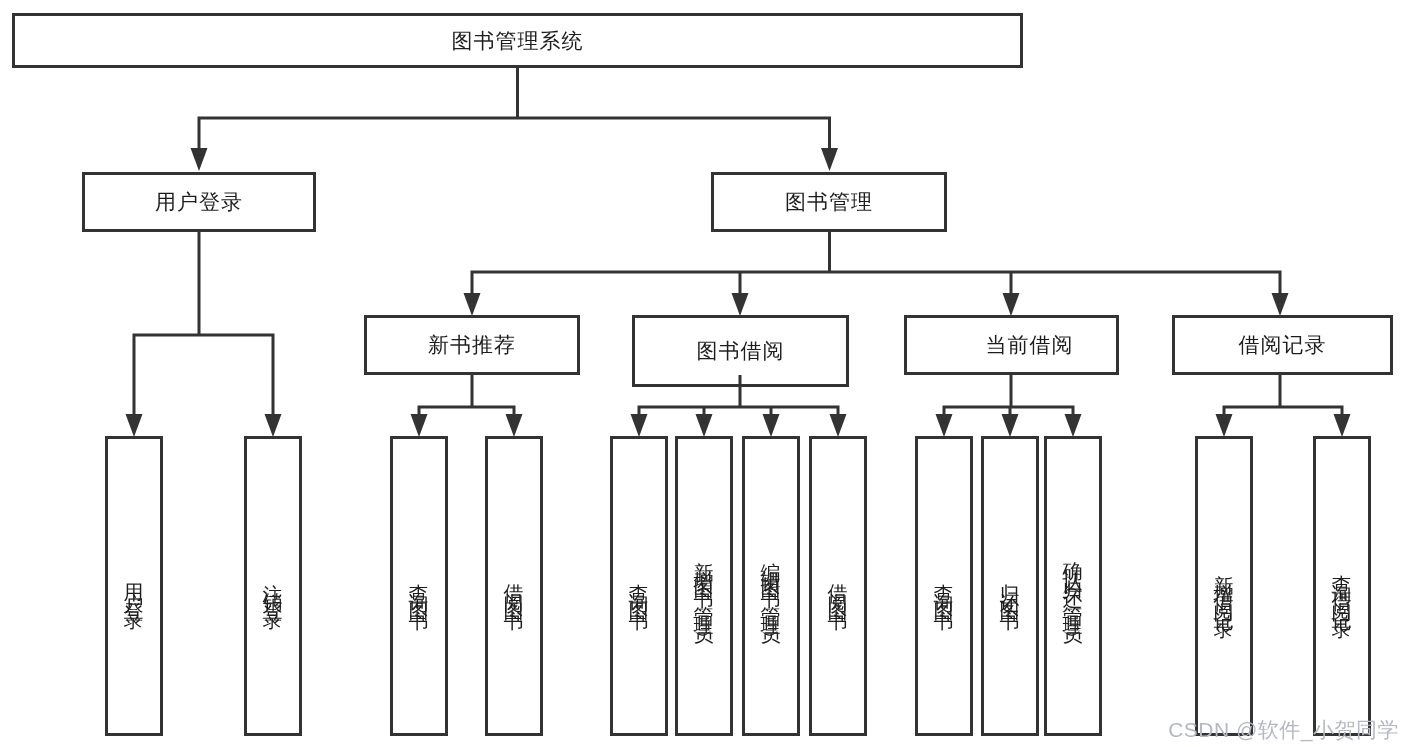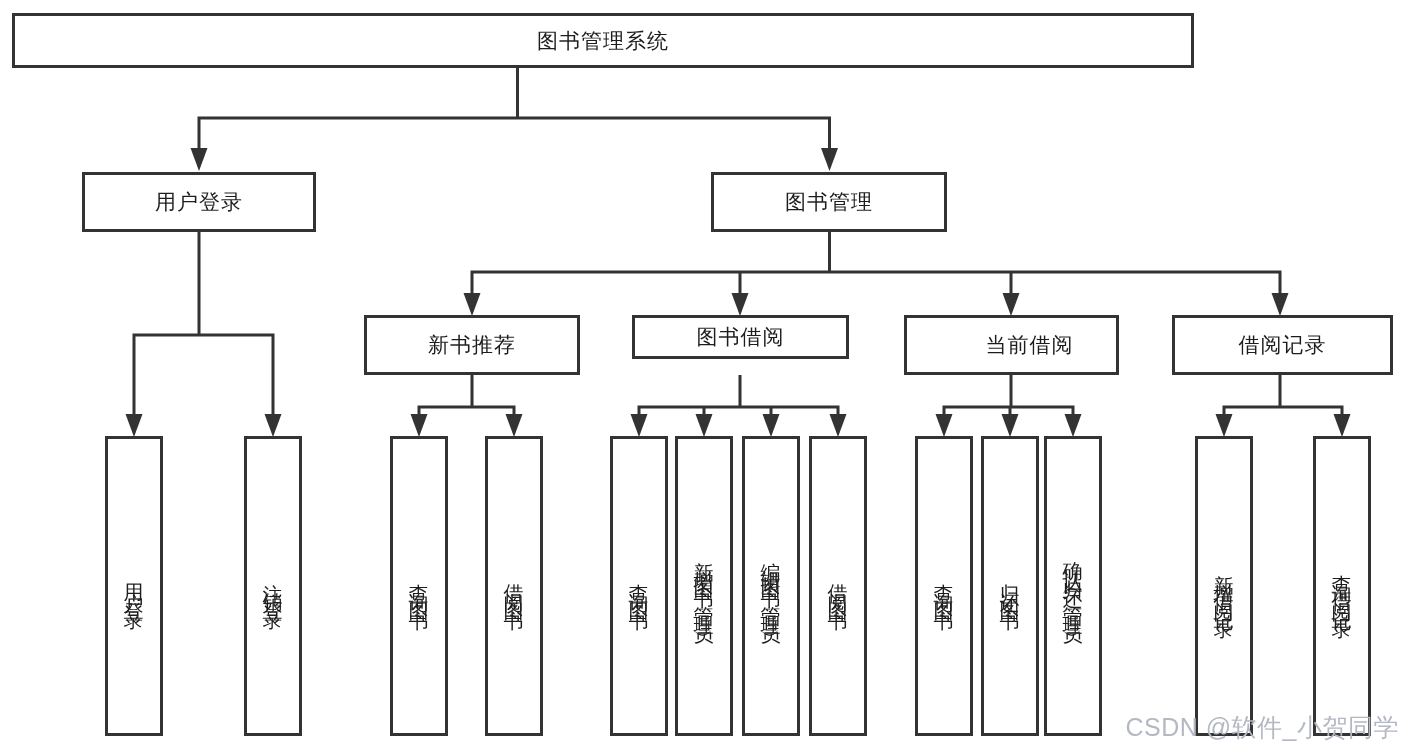--- a/index.html
+++ b/index.html
@@ -22,35 +22,35 @@
   }
   .vtext {
     writing-mode:vertical-rl; text-orientation:mixed;
     font-size:20px; line-height:1; letter-spacing:9px; white-space:nowrap;
   }
   svg.wires { position:absolute; left:0; top:0; pointer-events:none; }
   .wires path { stroke:var(--line); stroke-width:3; fill:none; }
   .wires polygon { fill:var(--line); stroke:none; }
   .watermark {
     position:absolute; right:6px; bottom:3px;
-    font-size:25px; letter-spacing:0.5px; color:#b4b8c2; white-space:nowrap;
+    font-size:21px; letter-spacing:0.5px; color:#b4b8c2; white-space:nowrap;
   }
 </style>
 </head>
 <body>
 
 <div class="canvas">
 
-  <div class="node" style="left:12px; top:13px; width:1182px; height:55px;">图书管理系统</div>
+  <div class="node" style="left:12px; top:13px; width:1011px; height:55px;">图书管理系统</div>
 
   <div class="node" style="left:82px; top:172px; width:234px; height:60px;">用户登录</div>
   <div class="node" style="left:364px; top:315px; width:216px; height:60px;">新书推荐</div>
 
   <div class="node" style="left:711px; top:172px; width:236px; height:60px;">图书管理</div>
-  <div class="node" style="left:632px; top:315px; width:217px; height:44px;">图书借阅</div>
+  <div class="node" style="left:632px; top:315px; width:217px; height:72px;">图书借阅</div>
   <div class="node" style="left:904px; top:315px; width:215px; height:60px;padding-left:36px;">当前借阅</div>
   <div class="node" style="left:1172px; top:315px; width:221px; height:60px;">借阅记录</div>
 
   <div class="vbox" style="left:105px;">
     <span class="vtext">用户登录</span>
   </div>
   <div class="vbox" style="left:244px;">
     <span class="vtext">注销登录</span>
   </div>
 

